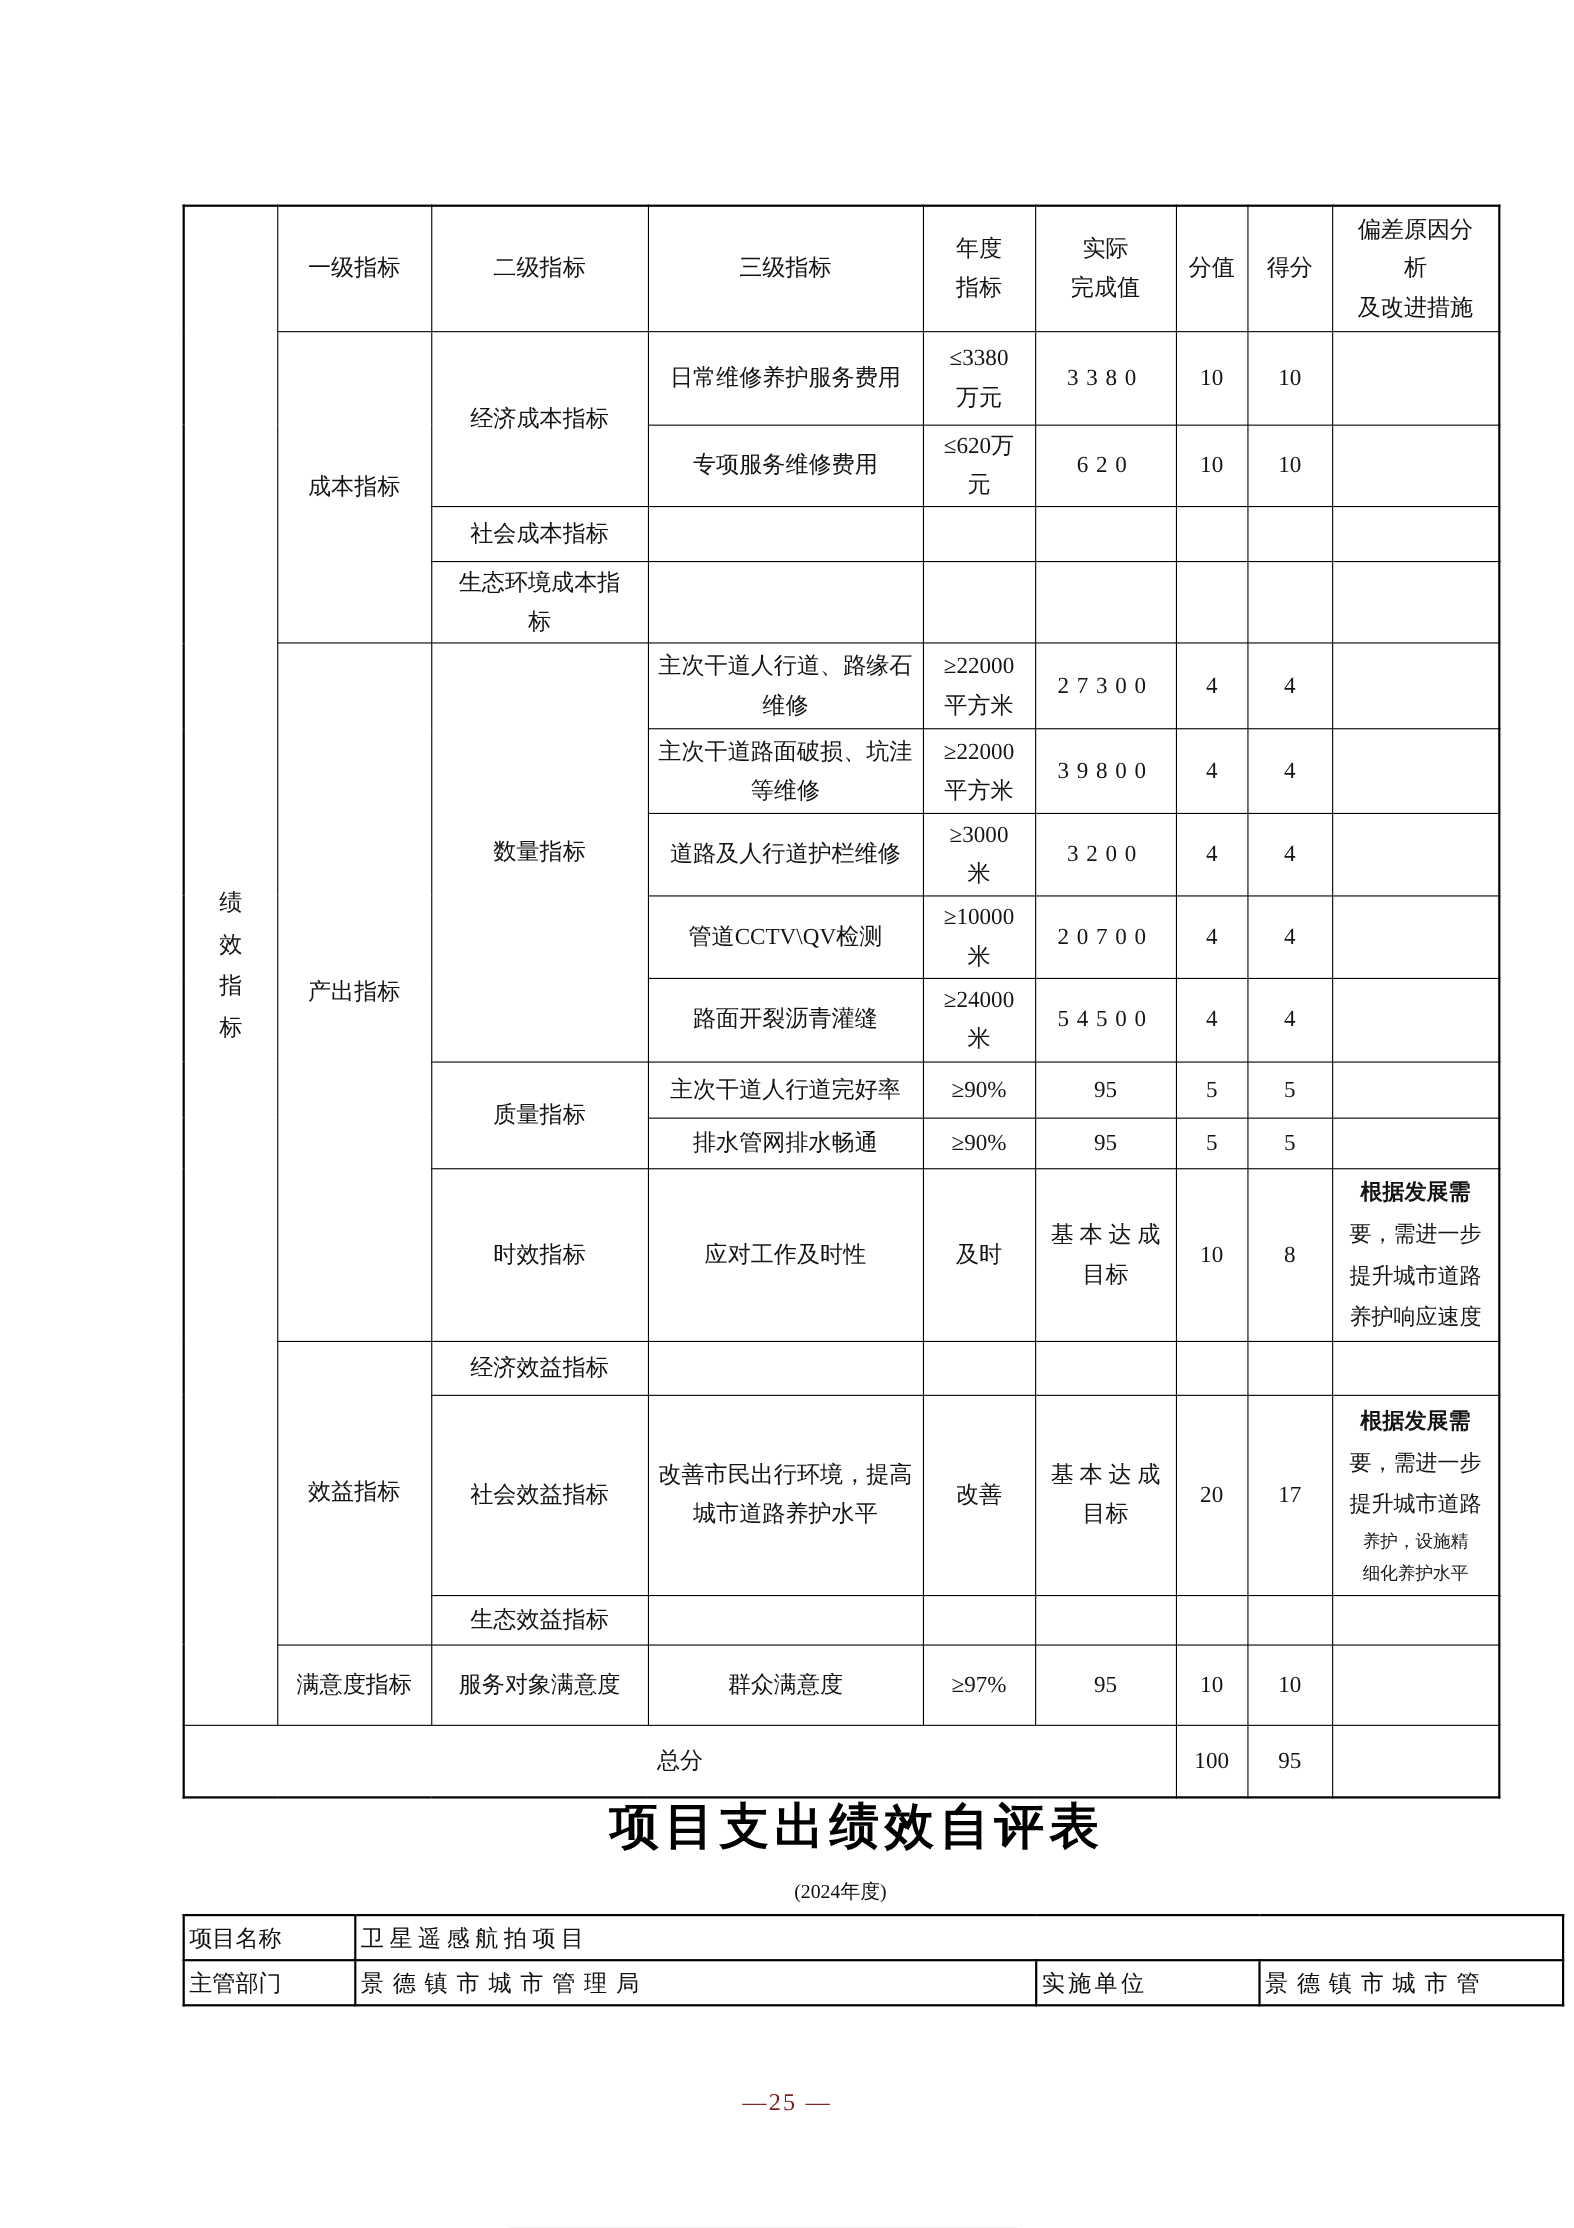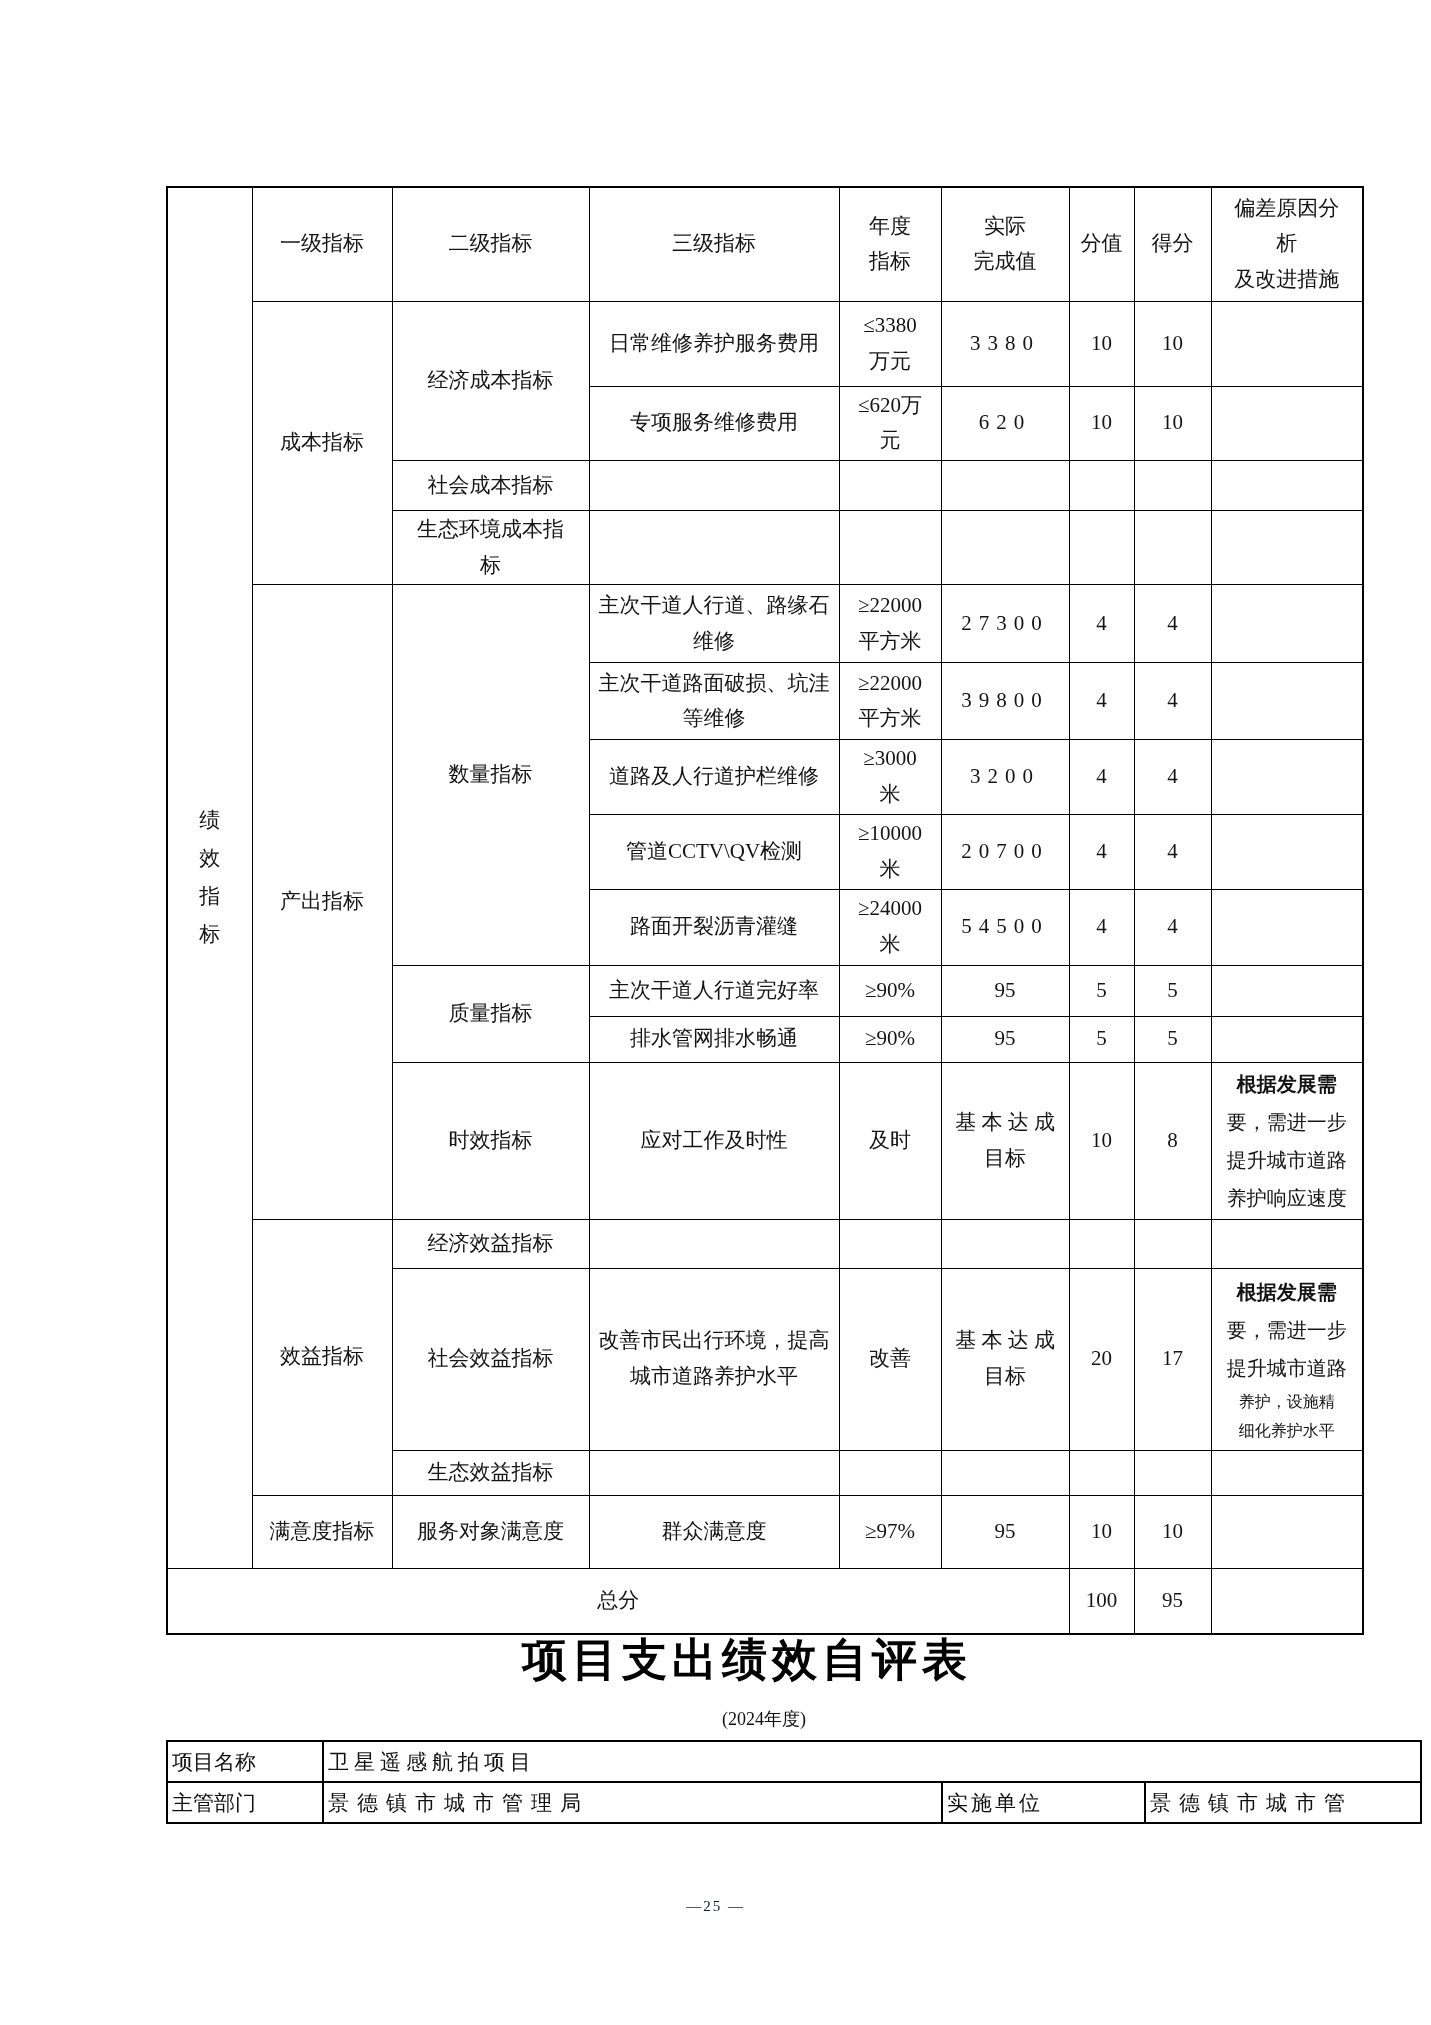--- a/index.html
+++ b/index.html
@@ -24,21 +24,21 @@
   td.yd{line-height:1.6;padding:1px 2px;}
   .vtext{width:25px;margin:0 auto;line-height:1.8;letter-spacing:0;}
   td.num{letter-spacing:7px;}
   td.rk,td.rkc{padding:2px 8px;}
   .rk div{font-size:20px;line-height:1.9;}
   .rk div.rkb{font-family:"Liberation Sans","DejaVu Sans",sans-serif;font-weight:bold;}
   .rk div.sm{font-size:16px;line-height:1.85;}
   .jact div{line-height:1.7;}
   
   .title{
-    position:absolute;left:149px;top:1630px;width:1196px;
+    position:absolute;left:181px;top:1630px;width:1196px;
     text-align:center;font-family:Liberation Sans, sans-serif;
     font-weight:bold;font-size:45px;letter-spacing:5px;color:#000;
   }
   .subtitle{
     position:absolute;left:166px;top:1707px;width:1196px;
     text-align:center;font-size:18px;color:#111;
   }
   
   table.t2{
     position:absolute;left:166px;top:1740px;width:1254px;
@@ -49,21 +49,21 @@
   table.t2 td{
     border:2.5px solid #000;vertical-align:middle;
     padding:2px 4px;overflow:hidden;white-space:nowrap;
   }
   .ls8{letter-spacing:8px;}
   .ls5{letter-spacing:5px;margin-left:15px;}
   .ls3{letter-spacing:3px;}
   
   .pageno{
     position:absolute;left:0;top:1898px;width:1431px;
-    text-align:center;font-size:15px;color:#0f172a;letter-spacing:2px;
+    text-align:center;font-size:22px;color:#7f1d1d;letter-spacing:2px;
   }
 </style>
 </head>
 <body>
 
 <div class="sheet">
 
   <table class="t1">
     <colgroup>
       <col style="width:85px">

